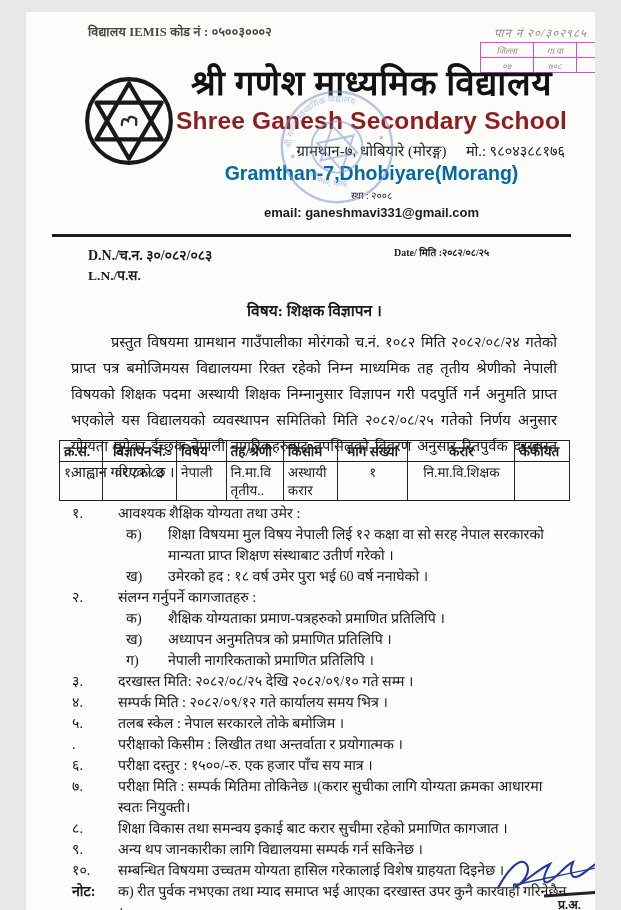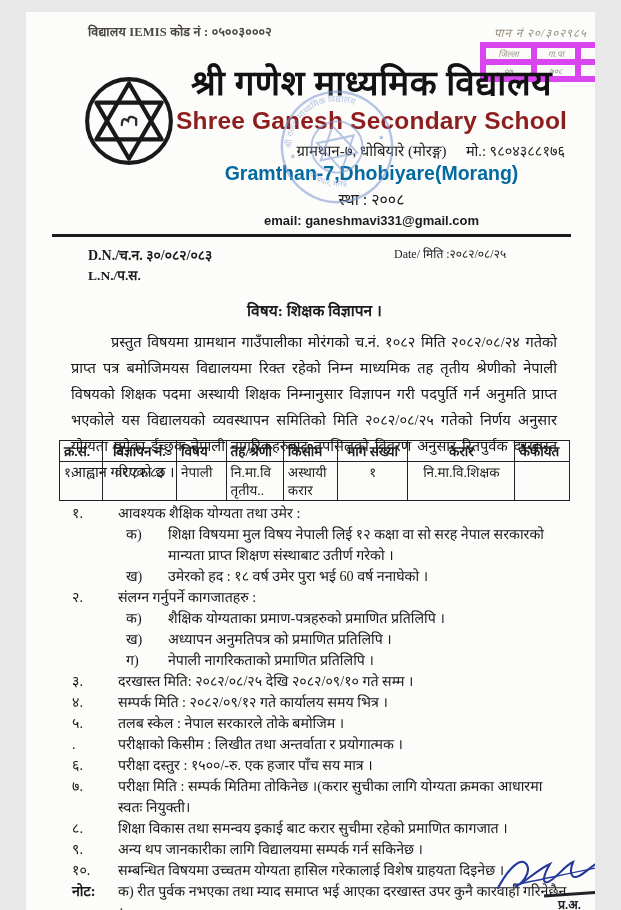--- a/index.html
+++ b/index.html
@@ -7,43 +7,43 @@
   .page {
     position:relative; width:569px; height:910px; margin:12px auto;
     background:#fcfcfa; overflow:hidden; color:#1c1c1c;
     font-family:"Liberation Serif","DejaVu Serif",serif;
   }
   
   .iemis { position:absolute; left:62px; top:11px; font-size:12.5px; font-weight:bold; color:#4a463f; letter-spacing:.2px; }
   .paan  { position:absolute; left:468px; top:13px; font-size:11.5px; color:#96907f; font-style:italic; letter-spacing:1px; }
   .corner-table { position:absolute; left:454px; top:30px; width:160px; border-collapse:collapse; }
   .corner-table td, .corner-table th {
-    border:6px solid #d946ef; height:15px; font-size:8.5px; font-weight:normal;
+    border:1px solid #d946ef; height:15px; font-size:8.5px; font-weight:normal;
     color:#9a9284; text-align:center; padding:0 2px; font-style:italic;
   }
   .corner-table tr.ct-v td { color:#8f998f; }
   
   .logo { position:absolute; left:56px; top:62px; width:94px; height:94px; }
   .letterhead { position:absolute; left:138px; right:16px; top:52px; text-align:center; }
   .title-np { font-size:35px; font-weight:bold; color:#121212; line-height:1.15; letter-spacing:.5px; }
   .title-en { font-size:24.5px; font-weight:bold; color:#8e1d1d;
               font-family:"Liberation Sans","DejaVu Sans",sans-serif; margin-top:3px; letter-spacing:.2px; }
   .addr-row { position:relative; margin-top:5px; font-size:15px; color:#1d1d1d; }
   .addr-np  { display:inline-block; }
   .mobile   { position:absolute; right:14px; top:0; font-size:14.5px; }
   .addr-en  { font-size:19.5px; font-weight:bold; color:#0369a1;
               font-family:"Liberation Sans","DejaVu Sans",sans-serif; margin-top:2px; }
-  .estd     { font-size:16px; margin-top:3px; }
+  .estd     { font-size:10px; margin-top:3px; }
   .email    { font-size:13px; font-weight:bold; font-family:"Liberation Sans","DejaVu Sans",sans-serif; margin-top:3px; }
   .seal { position:absolute; left:252px; top:76px; width:118px; height:118px; opacity:.55; transform:rotate(-12deg); }
   .rule { position:absolute; left:26px; right:24px; top:222px; height:3px; background:#1a1a1a; }
   
   .dn   { position:absolute; left:62px;  top:233px; font-size:14px; font-weight:bold; }
   .ln   { position:absolute; left:62px;  top:254px; font-size:13.5px; font-weight:bold; }
-  .date { position:absolute; left:368px; top:233px; font-size:12px; font-weight:normal; }
+  .date { position:absolute; left:368px; top:233px; font-size:10px; font-weight:bold; }
   .subject { position:absolute; left:8px; right:0; top:287px; text-align:center; font-size:15.5px; font-weight:bold; }
   
   .para {
     position:absolute; left:45px; right:38px; top:317px;
     font-size:14.6px; line-height:26px; text-align:justify; text-indent:40px; color:#181818;
   }
   .vtable { position:absolute; left:33px; right:25px; top:428px; border-collapse:collapse; table-layout:fixed; }
   .vtable th, .vtable td { border:1.6px solid #222; font-size:13.5px; padding:1px 4px; }
   .vtable th { font-weight:bold; text-align:left; height:21px; }
   .vtable td { height:39px; vertical-align:top; }

